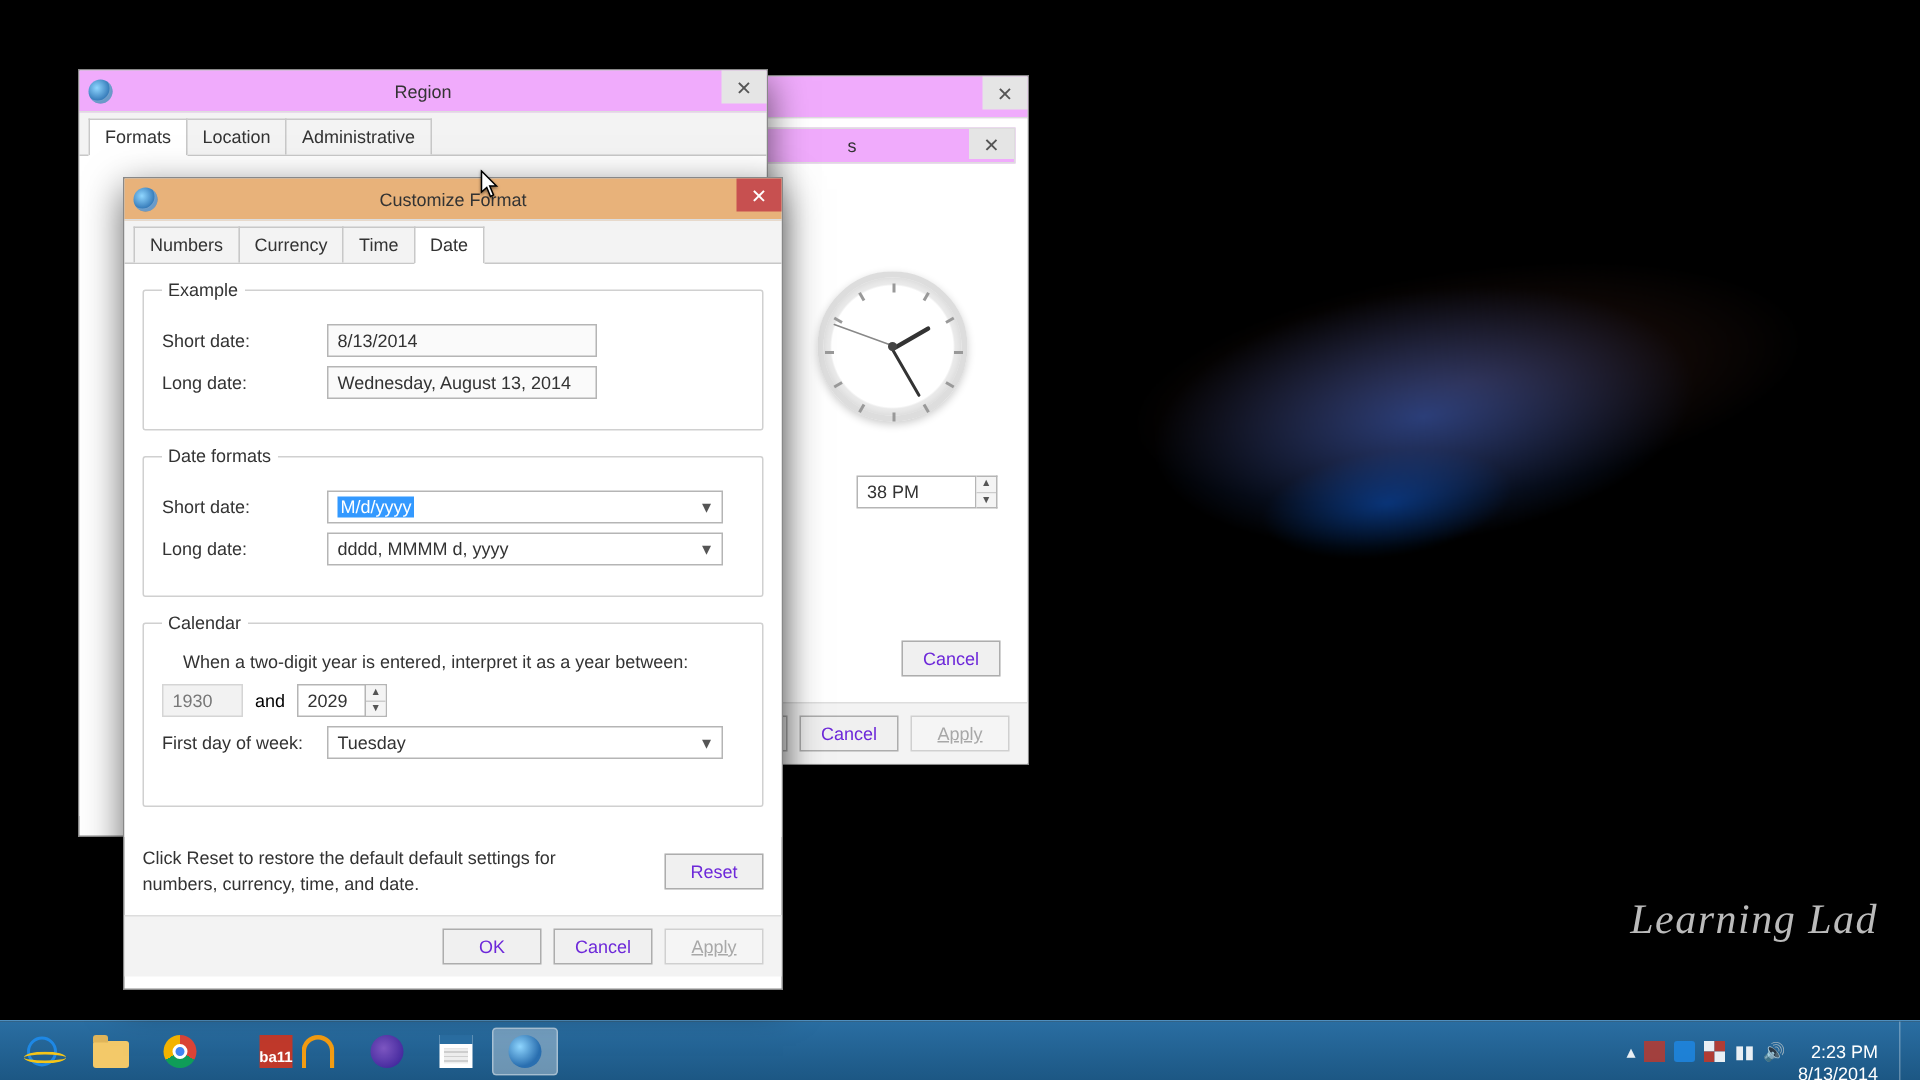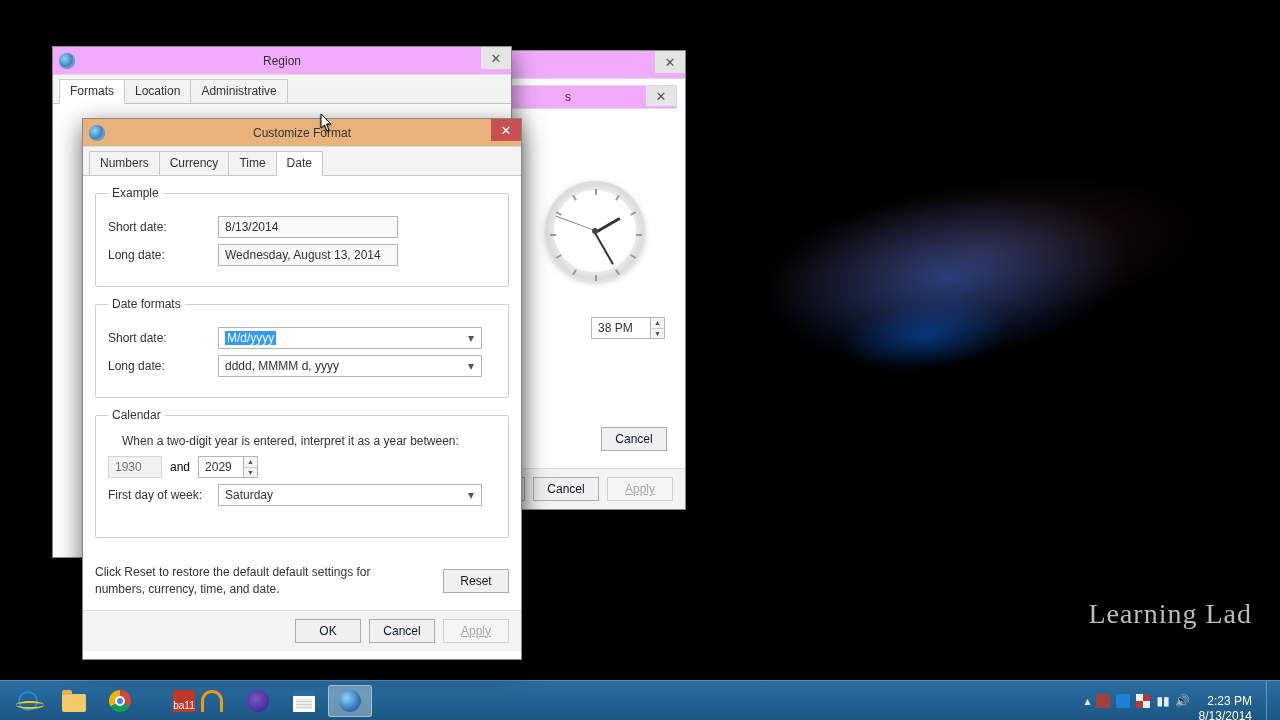--- a/index.html
+++ b/index.html
@@ -16,20 +16,21 @@
       radial-gradient(ellipse 260px 120px at 55% 45%, rgba(60,120,255,.45), rgba(0,0,0,0) 70%),
       radial-gradient(ellipse 120px 50px at 50% 60%, rgba(0,50,120,.8), rgba(0,0,0,0) 70%),
       radial-gradient(ellipse 300px 100px at 60% 40%, rgba(160,80,60,.25), rgba(0,0,0,0) 75%);
     filter: blur(1px);
     transform: rotate(-8deg);
   }
   .watermark {
     position: absolute; right: 28px; bottom: 50px;
     font-family: "Brush Script MT", cursive; font-size: 28px; color: #bbb; letter-spacing: 1px;
     text-shadow: 0 0 4px #000;
+    font-style: italic;
   }
 
   
   .win {
     position: absolute; background: #fff; border: 1px solid #888;
     box-shadow: 0 8px 24px rgba(0,0,0,.6);
   }
   .titlebar {
     height: 28px; display: flex; align-items: center; justify-content: center;
     position: relative; background: #f0abfc; border-bottom: 1px solid #ddd;
@@ -85,21 +86,21 @@
   .spinner .arrows div {
     flex: 1; display: flex; align-items: center; justify-content: center;
     font-size: 7px; line-height: 1; background: #f4f4f4; color: #555;
   }
   .spinner .arrows div:first-child { border-bottom: 1px solid #ccc; }
 
   .note { color: #333; line-height: 1.5; margin: 6px 2px; }
 
   .btn {
     min-width: 66px; padding: 4px 12px; border: 1px solid #adadad; background: #f0f0f0;
-    color: #0f172a; text-align: center;
+    color: #6d28d9; text-align: center;
   }
   .btn.disabled { color: #a8a8a8; border-color: #d0d0d0; background: #f5f5f5; text-decoration: underline; }
   .btnrow { display: flex; gap: 8px; justify-content: flex-end; padding: 8px 12px; border-top: 1px solid #ddd; background: #f3f3f3; }
 
   .footer-note { display: flex; align-items: center; justify-content: space-between; padding: 6px 12px 12px 12px; }
   .footer-note .txt { max-width: 280px; color: #333; line-height: 1.4; }
 
   
   .clock {
     width: 100px; height: 100px; border-radius: 50%; border: 4px solid #ddd;
@@ -131,21 +132,21 @@
   .sys-clock { text-align: right; line-height: 1.2; padding-right: 6px; margin-top: 16px; }
 
   
   .ico { width: 24px; height: 24px; display: block; }
   .ie { border: 2px solid #1e88e5; border-radius: 50%; width: 20px; height: 20px; position: relative; }
   .ie::after { content: ""; position: absolute; left: -4px; top: 8px; width: 28px; height: 4px; border: 2px solid #f5c518; border-left: none; border-right: none; border-radius: 50%; }
   .folder { width: 24px; height: 18px; background: #f3c969; border-radius: 2px; position: relative; margin-top: 4px; }
   .folder::before { content: ""; position: absolute; left: 0; top: -4px; width: 10px; height: 5px; background: #e0b55a; border-radius: 2px 2px 0 0; }
   .chrome { width: 22px; height: 22px; border-radius: 50%; background: conic-gradient(#db4437 0 120deg,#0f9d58 120deg 240deg,#f4b400 240deg 360deg); position: relative; }
   .chrome::after { content: ""; position: absolute; inset: 6px; background: #4285f4; border: 2px solid #fff; border-radius: 50%; }
-  .irfan { width: 40px; height: 22px; background: #c0392b; color: #fff; font-weight: normal; font-size: 10px; display: flex; align-items: flex-end; justify-content: center; padding-bottom: 1px; margin-left: 36px; }
+  .irfan { width: 40px; height: 22px; background: #c0392b; color: #fff; font-weight: bold; font-size: 10px; display: flex; align-items: flex-end; justify-content: center; padding-bottom: 1px; margin-left: 36px; }
   .headph { width: 22px; height: 22px; border: 3px solid #f39c12; border-bottom: none; border-radius: 50% 50% 0 0; position: relative; }
   .eclipse { width: 22px; height: 22px; border-radius: 50%; background: radial-gradient(circle at 40% 40%, #7e57c2, #311b92); }
   .cal { width: 22px; height: 22px; background: #fff; position: relative; }
   .cal::before { content: ""; position: absolute; left: 0; right: 0; top: 0; height: 6px; background: #2a6ea2; }
   .cal::after { content: ""; position: absolute; left: 3px; right: 3px; top: 9px; bottom: 3px; background: repeating-linear-gradient(#eee,#eee 2px,#cfcfcf 2px,#cfcfcf 3px); }
   .globebig { width: 22px; height: 22px; border-radius: 50%; background: radial-gradient(circle at 35% 35%, #8fd6ff, #2a6fb0 65%); }
 
   .tray-ico { width: 14px; height: 14px; opacity: .9; }
   .flag { display: flex; flex-direction: column; width: 14px; height: 14px; }
   .flag div { flex: 1; display: flex; }
@@ -197,21 +198,21 @@
       <div class="tick" style="transform:rotate(240deg)"></div>
       <div class="tick" style="transform:rotate(270deg)"></div>
       <div class="tick" style="transform:rotate(300deg)"></div>
       <div class="tick" style="transform:rotate(330deg)"></div>
       <div class="hand hh"></div>
         <div class="hand mm"></div>
         <div class="hand ss"></div>
         <div class="pin"></div>
     </div>
     <div class="spinner" style="position:absolute; right:20px; top:238px;">
-      <input type="text" style="width: 60px;" value="38 PM">
+      <input type="text" style="width: 80px;" value="38 PM">
       <div class="arrows">
         <div>▲</div>
         <div>▼</div>
       </div>
     </div>
     <div style="position:absolute; right:18px; top:348px; display:flex; gap:8px;">
       <div class="btn">Cancel</div>
     </div>
     <div class="btnrow" style="position:absolute; left:0; right:0; bottom:0;">
       <div class="btn">OK</div>
@@ -290,21 +291,21 @@
           <input type="text" value="2029" style="">
           <div class="arrows">
             <div>▲</div>
             <div>▼</div>
           </div>
         </div>
       </div>
       <div class="row">
         <div class="lbl">First day of week:</div>
         <div class="combo">
-          <span>Saturday</span>
+          <span>Tuesday</span>
           <span class="chev">▾</span>
         </div>
       </div>
     </fieldset>
 
   </div>
 
   <div class="footer-note">
     <div class="txt">Click Reset to restore the default default settings for numbers, currency, time, and date.</div>
     <div class="btn">Reset</div>

